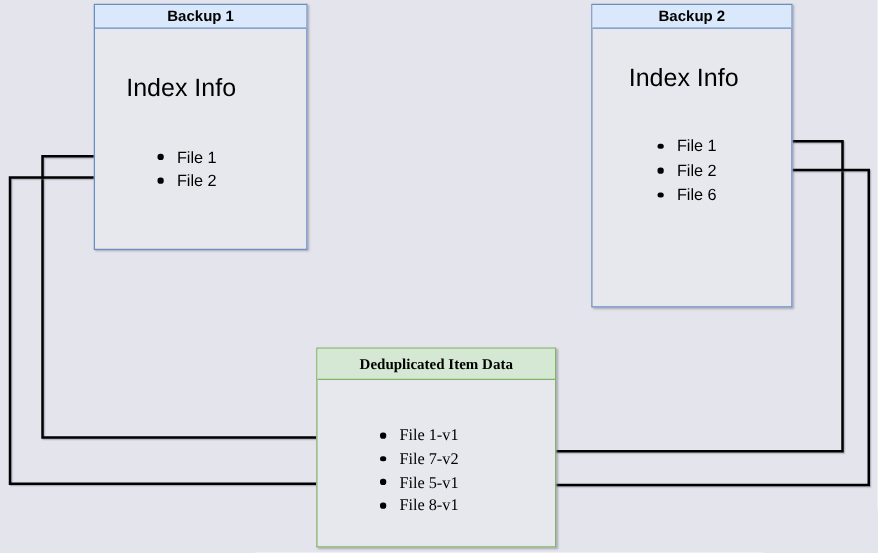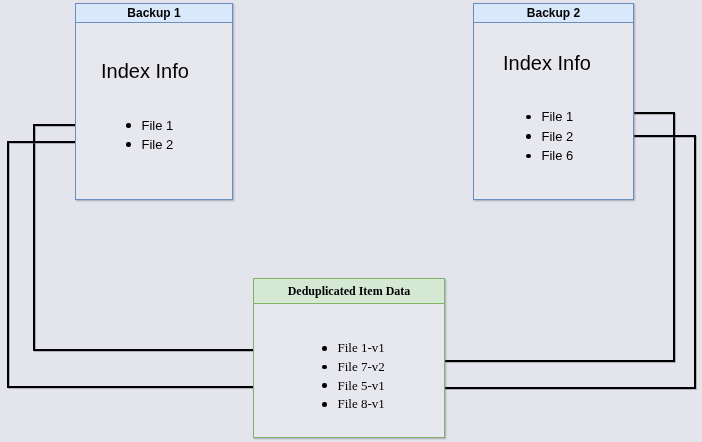--- a/index.html
+++ b/index.html
@@ -60,57 +60,57 @@
       <marker id="arrow" markerUnits="userSpaceOnUse" markerWidth="12" markerHeight="10" refX="11" refY="4.75" orient="auto">
         <polygon points="0,0.5 11.5,4.75 0,9" fill="#000"></polygon>
       </marker>
     </defs>
     <path d="M114,125 L34,125 L34,350 L300,350" fill="none" stroke="#000" stroke-width="2" marker-end="url(#arrow)"></path>
     <path d="M114,142 L8,142 L8,387 L295,387" fill="none" stroke="#000" stroke-width="2" marker-end="url(#arrow)"></path>
     <path d="M593,113 L674,113 L674,361 L399,361" fill="none" stroke="#000" stroke-width="2" marker-end="url(#arrow)"></path>
     <path d="M592,136 L695,136 L695,388 L390,388" fill="none" stroke="#000" stroke-width="2" marker-end="url(#arrow)"></path>
   </svg>
 
-  <div class="box" style="left:75px;top:3px;width:158px;height:197px;">
+  <div class="box" style="left:75px;top:3px;width:171px;height:197px;">
     <div class="box-header hdr-19">Backup 1</div>
     <div class="index-label" style="left:25px;top:58px;">Index Info</div>
     <ul class="file-list row-19" style="left:50px;top:112px;">
       <li>
         <span class="dot"></span>
         <span class="file-label">File 1</span>
       </li>
       <li>
         <span class="dot"></span>
         <span class="file-label">File 2</span>
       </li>
     </ul>
   </div>
 
-  <div class="box" style="left:473px;top:3px;width:161px;height:197px;">
+  <div class="box" style="left:473px;top:3px;width:161px;height:243px;">
     <div class="box-header hdr-19">Backup 2</div>
     <div class="index-label" style="left:29px;top:50px;">Index Info</div>
     <ul class="file-list row-195" style="left:52px;top:103px;">
       <li>
         <span class="dot"></span>
         <span class="file-label">File 1</span>
       </li>
       <li>
         <span class="dot"></span>
         <span class="file-label">File 2</span>
       </li>
       <li>
         <span class="dot"></span>
         <span class="file-label">File 6</span>
       </li>
     </ul>
   </div>
 
   <div class="box green" style="left:253px;top:278px;width:192px;height:160px;">
     <div class="box-header hdr-25">Deduplicated Item Data</div>
-    <ul class="file-list row-187" style="left:68px;top:60px;">
+    <ul class="file-list row-187" style="left:50px;top:60px;">
       <li>
         <span class="dot"></span>
         <span class="file-label">File 1-v1</span>
       </li>
       <li>
         <span class="dot"></span>
         <span class="file-label">File 7-v2</span>
       </li>
       <li>
         <span class="dot"></span>

